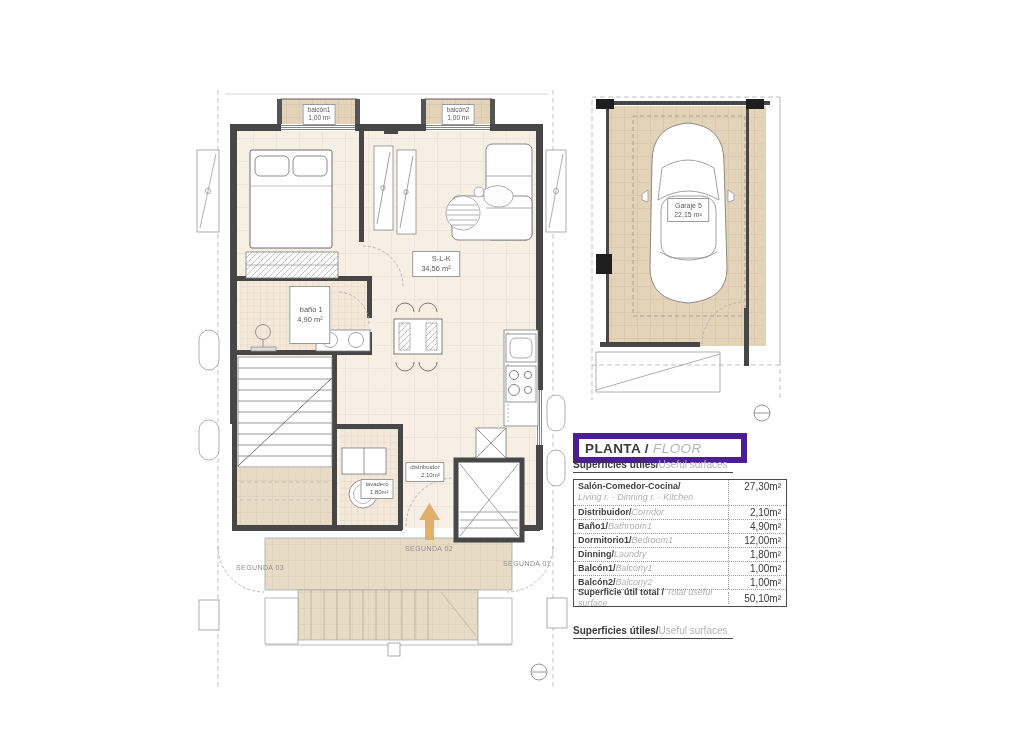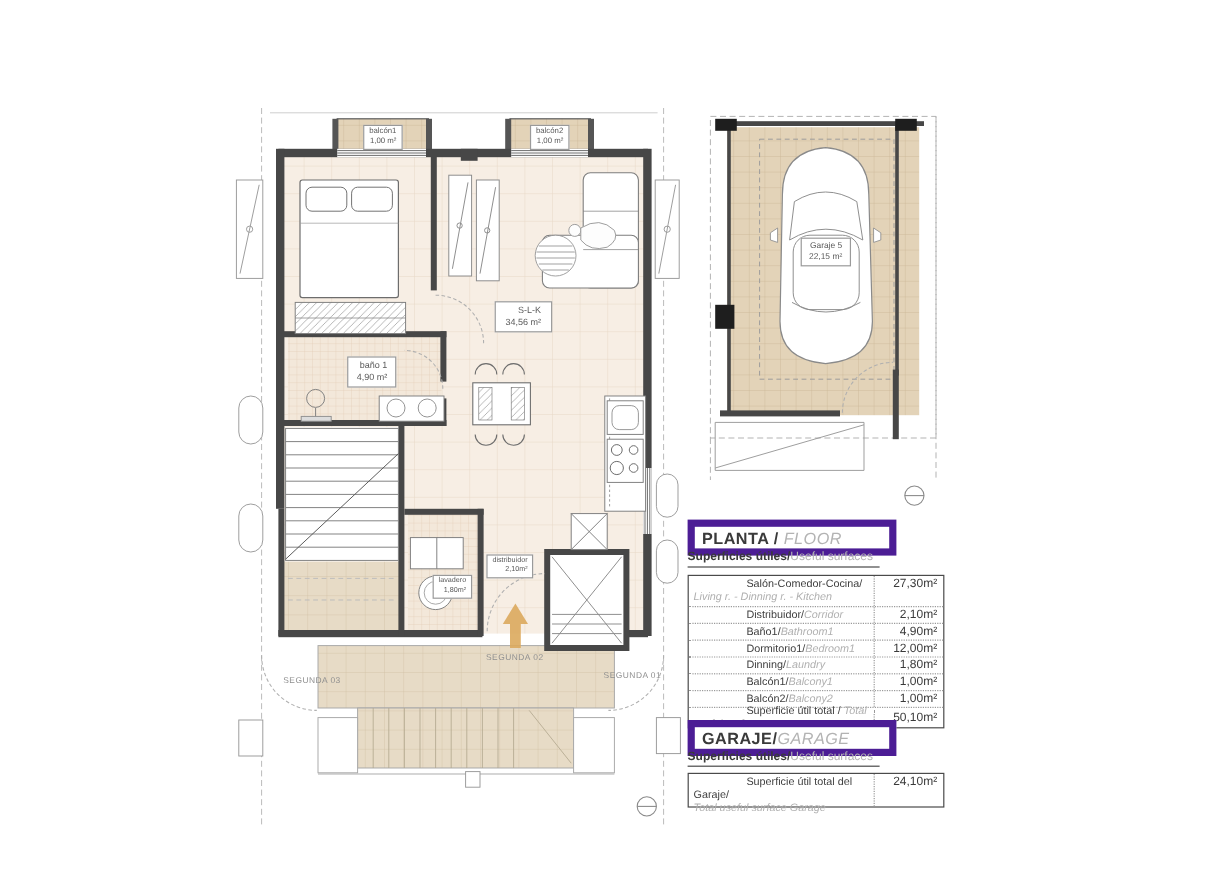--- a/index.html
+++ b/index.html
@@ -18,21 +18,21 @@
   .hdrbox .lt{font-style:italic;color:#b3b3b3;font-weight:400;}
   .subt{position:absolute;z-index:7;font-size:10px;font-weight:700;color:#3a3a3a;
         border-bottom:1.5px solid #4a4a4a;padding-bottom:2px;}
   .subt .lt{color:#b3b3b3;font-weight:400;}
   .tbl{position:absolute;background:#fff;border:1.5px solid #4a4a4a;z-index:7;font-size:9px;}
   .trow{display:flex;align-items:stretch;border-top:1px dotted #9a9a9a;}
   .trow:first-child{border-top:none;}
   .trow .lbl{flex:1;padding:1px 2px 1px 4px;line-height:11px;}
   .trow .val{width:52px;border-left:1px dotted #9a9a9a;text-align:right;
              padding:1px 5px 0 0;color:#3a3a3a;font-size:10px;}
-  .es{font-weight:400;color:#404040;margin-left:44px;}
+  .es{font-weight:700;color:#404040;}
   .en{font-style:italic;color:#b0b0b0;}
 </style>
 </head>
 <body>
 
 <div class="canvas">
 
 <svg width="1020" height="745" viewBox="0 0 1020 745">
   <defs>
     <pattern id="pFloor" width="23" height="23" patternUnits="userSpaceOnUse">
@@ -328,21 +328,21 @@
   <span class="ar">1,00 m²</span>
 </div>
 <div class="tag" style="left:458px;top:104px;">
   <span class="nm">balcón2</span>
   <span class="ar">1,00 m²</span>
 </div>
 <div class="tag" style="left:436px;top:251px;font-size:7.5px;padding:2px 8px;">
   <span class="nm">S-L-K</span>
   <span class="ar">34,56 m²</span>
 </div>
-<div class="tag" style="left:310px;top:297px;font-size:7.5px;padding:2px 7px;">
+<div class="tag" style="left:310px;top:286px;font-size:7.5px;padding:18px 7px;">
   <span class="nm">baño 1</span>
   <span class="ar">4,90 m²</span>
 </div>
 <div class="tag" style="left:377px;top:479px;font-size:6px;">
   <span class="nm">lavadero</span>
   <span class="ar">1,80m²</span>
 </div>
 <div class="tag" style="left:425px;top:462px;font-size:6px;">
   <span class="nm">distribuidor</span>
   <span class="ar">2,10m²</span>
@@ -393,29 +393,17 @@
   <div class="trow">
     <div class="lbl"><span class="es">Balcón2/</span><span class="en">Balcony2</span></div>
     <div class="val">1,00m²</div>
   </div>
   <div class="trow" style="height:16px;align-items:center;">
     <div class="lbl"><span class="es">Superficie útil total / </span><span class="en">Total useful surface</span></div>
     <div class="val">50,10m²</div>
   </div>
 </div>
 
-<div class="hdrbox" style="left:573px;top:600px;width:156px;">
-  <span>GARAJE/</span><span class="lt">GARAGE</span>
-</div>
 <div class="subt" style="left:573px;top:625px;width:160px;">
   <span>Superficies útiles/</span><span class="lt">Useful surfaces</span>
 </div>
-<div class="tbl" style="left:573px;top:644px;width:212px;">
-  <div class="trow" style="height:27px;">
-    <div class="lbl">
-      <span class="es">Superficie útil total del Garaje/</span><br>
-      <span class="en">Total useful surface Garage</span>
-    </div>
-    <div class="val">24,10m²</div>
-  </div>
-</div>
 
 </div>
 
 </body></html>

